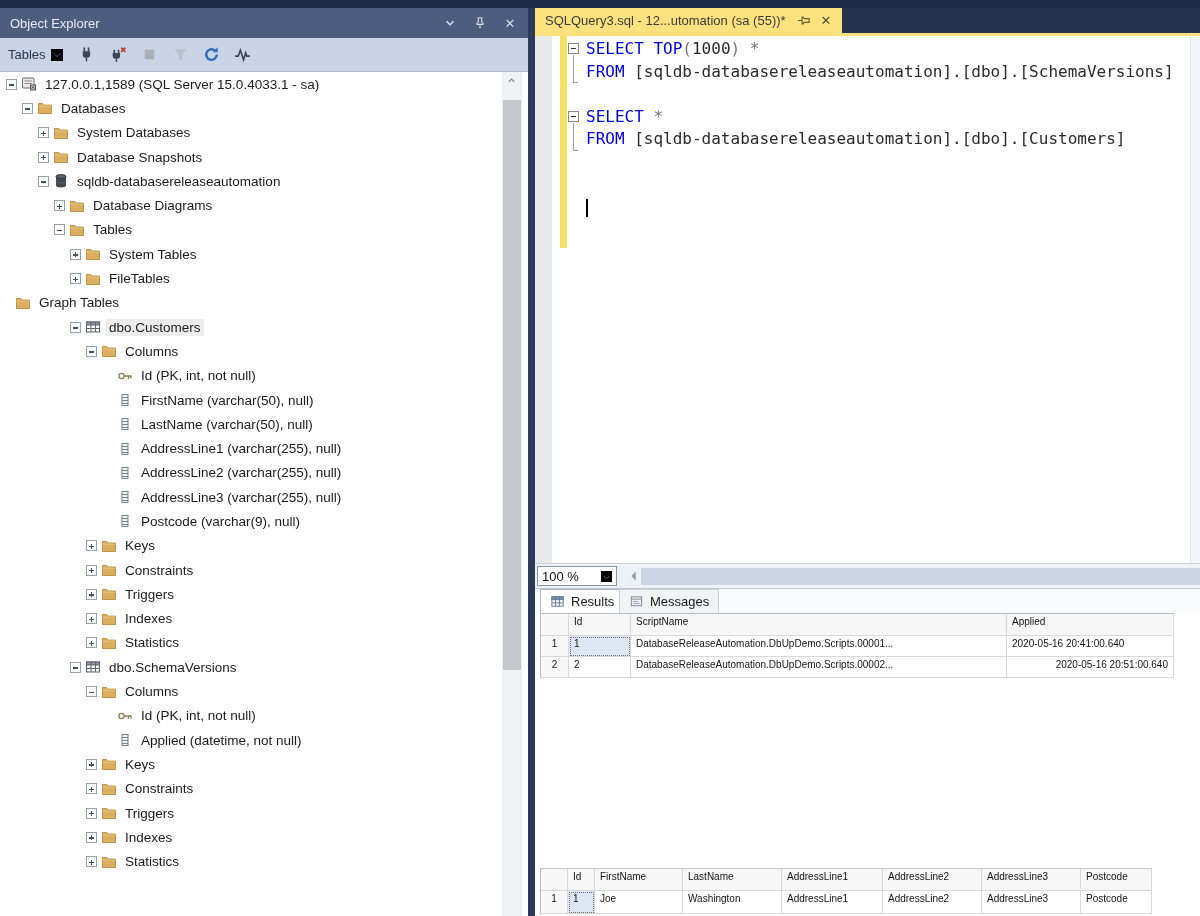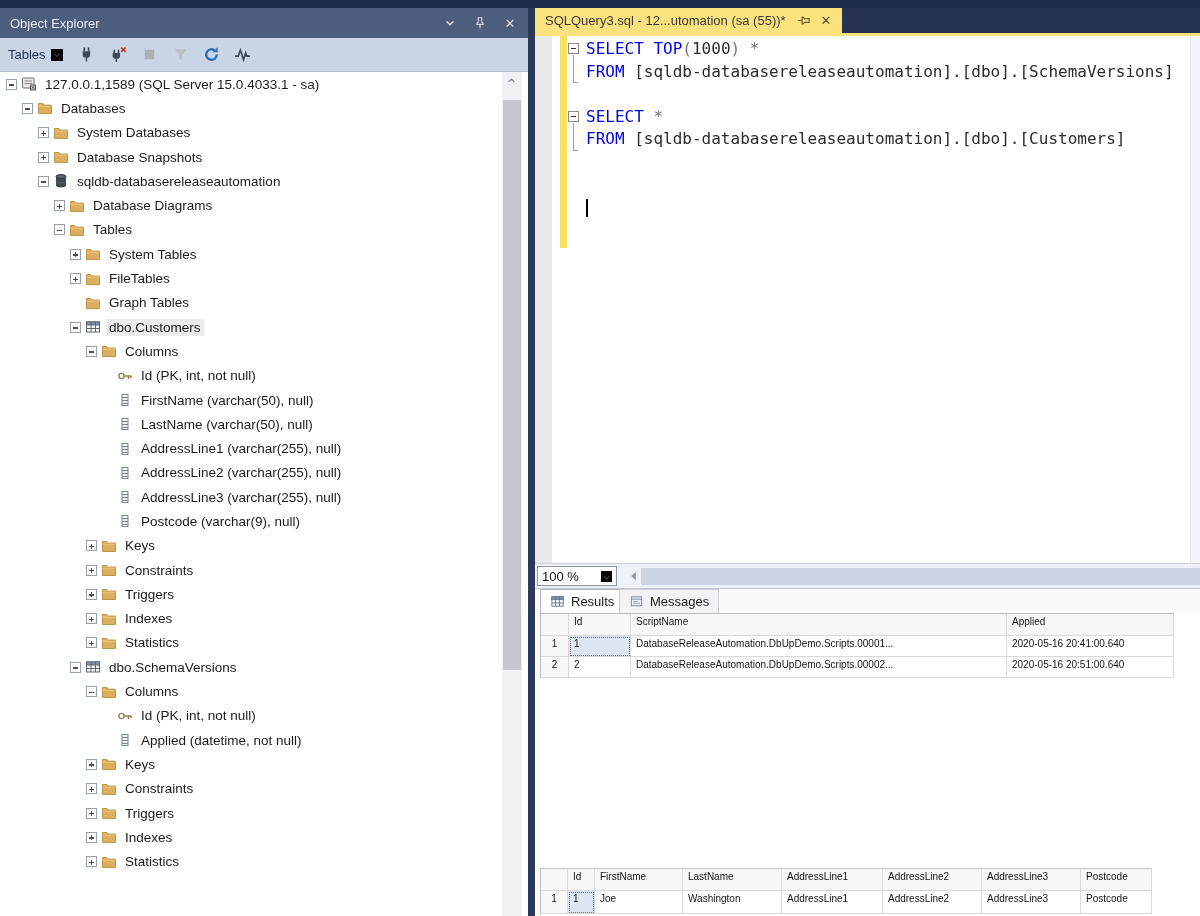--- a/index.html
+++ b/index.html
@@ -226,21 +226,21 @@
           <span class="tree-label">System Tables</span>
         </div>
         <div class="tree-row" style="padding-left: 70px;">
           <span class="exp plus"></span>
           <span class="t-icon"><svg viewBox="0 0 16 16">
               <path d="M1.5 3.5h4.3l1.4 1.6h7.3v8.4H1.5z" fill="#dcae60" stroke="#bd9448"></path>
               <path d="M1.5 6.2h13" stroke="#eac683" fill="none"></path>
             </svg></span>
           <span class="tree-label">FileTables</span>
         </div>
-        <div class="tree-row" style="padding-left: 70px;">
+        <div class="tree-row" style="">
           <span class="exp-spacer"></span>
           <span class="t-icon"><svg viewBox="0 0 16 16">
               <path d="M1.5 3.5h4.3l1.4 1.6h7.3v8.4H1.5z" fill="#dcae60" stroke="#bd9448"></path>
               <path d="M1.5 6.2h13" stroke="#eac683" fill="none"></path>
             </svg></span>
           <span class="tree-label">Graph Tables</span>
         </div>
         <div class="tree-row" style="padding-left: 70px;">
           <span class="exp minus"></span>
           <span class="t-icon"><svg viewBox="0 0 16 16">
@@ -540,21 +540,21 @@
             <div class="grow">
               <div class="gcell grh" style="width: 28px; height: 21px;">1</div>
               <div class="gcell gsel" style="width: 62px; height: 21px;">1</div>
               <div class="gcell" style="width: 376px; height: 21px;">DatabaseReleaseAutomation.DbUpDemo.Scripts.00001...</div>
               <div class="gcell" style="width: 167px; height: 21px;">2020-05-16 20:41:00.640</div>
             </div>
             <div class="grow">
               <div class="gcell grh" style="width: 28px; height: 21px;">2</div>
               <div class="gcell" style="width: 62px; height: 21px;">2</div>
               <div class="gcell" style="width: 376px; height: 21px;">DatabaseReleaseAutomation.DbUpDemo.Scripts.00002...</div>
-              <div class="gcell" style="width: 167px; height: 21px;">2020-05-16 20:51:00.640</div>
+              <div class="gcell" style="width: 167px; height: 21px; text-align: right;">2020-05-16 20:51:00.640</div>
             </div>
           </div>
           <div class="grid g2" style="top: 279px;">
             <div class="grow">
               <div class="gcell gh grh" style="width: 27px; height: 22px;"></div>
               <div class="gcell gh" style="width: 27px; height: 22px;">Id</div>
               <div class="gcell gh" style="width: 88px; height: 22px;">FirstName</div>
               <div class="gcell gh" style="width: 99px; height: 22px;">LastName</div>
               <div class="gcell gh" style="width: 101px; height: 22px;">AddressLine1</div>
               <div class="gcell gh" style="width: 99px; height: 22px;">AddressLine2</div>

